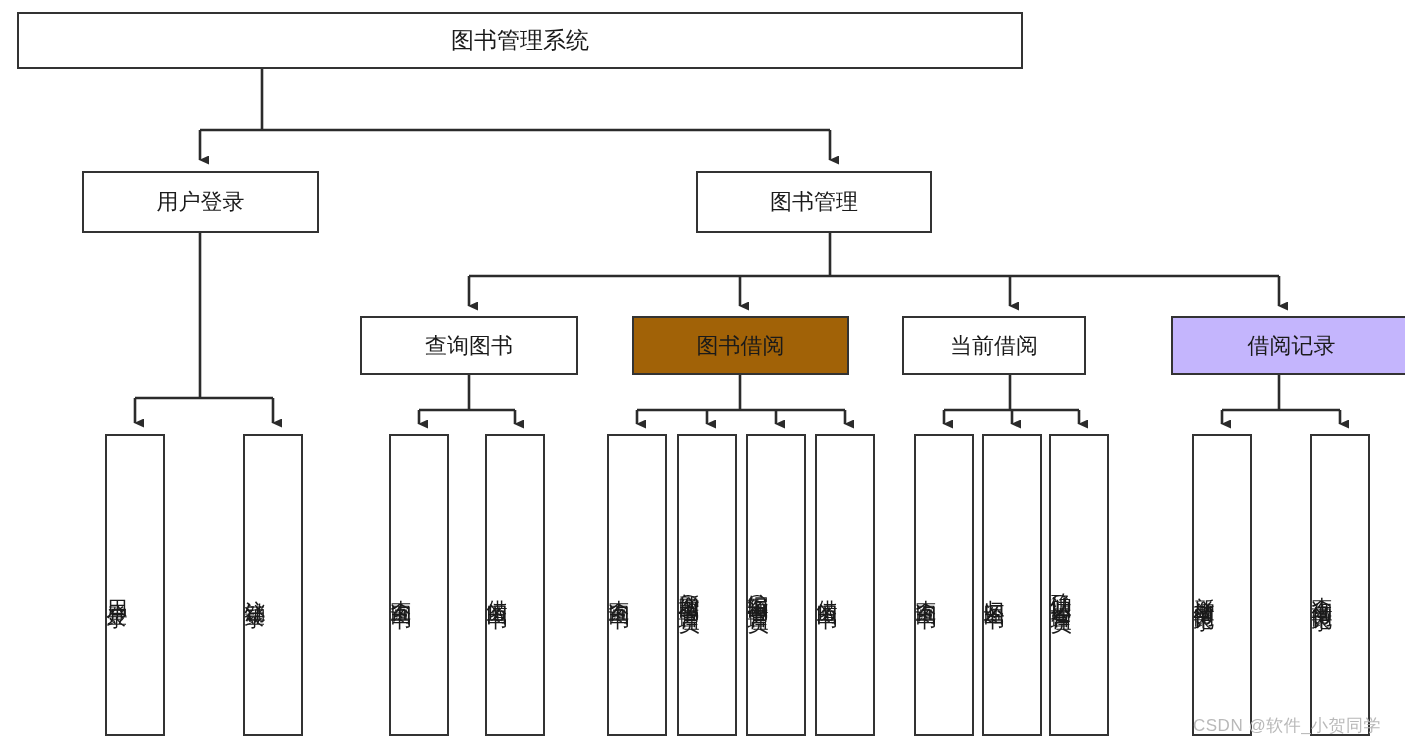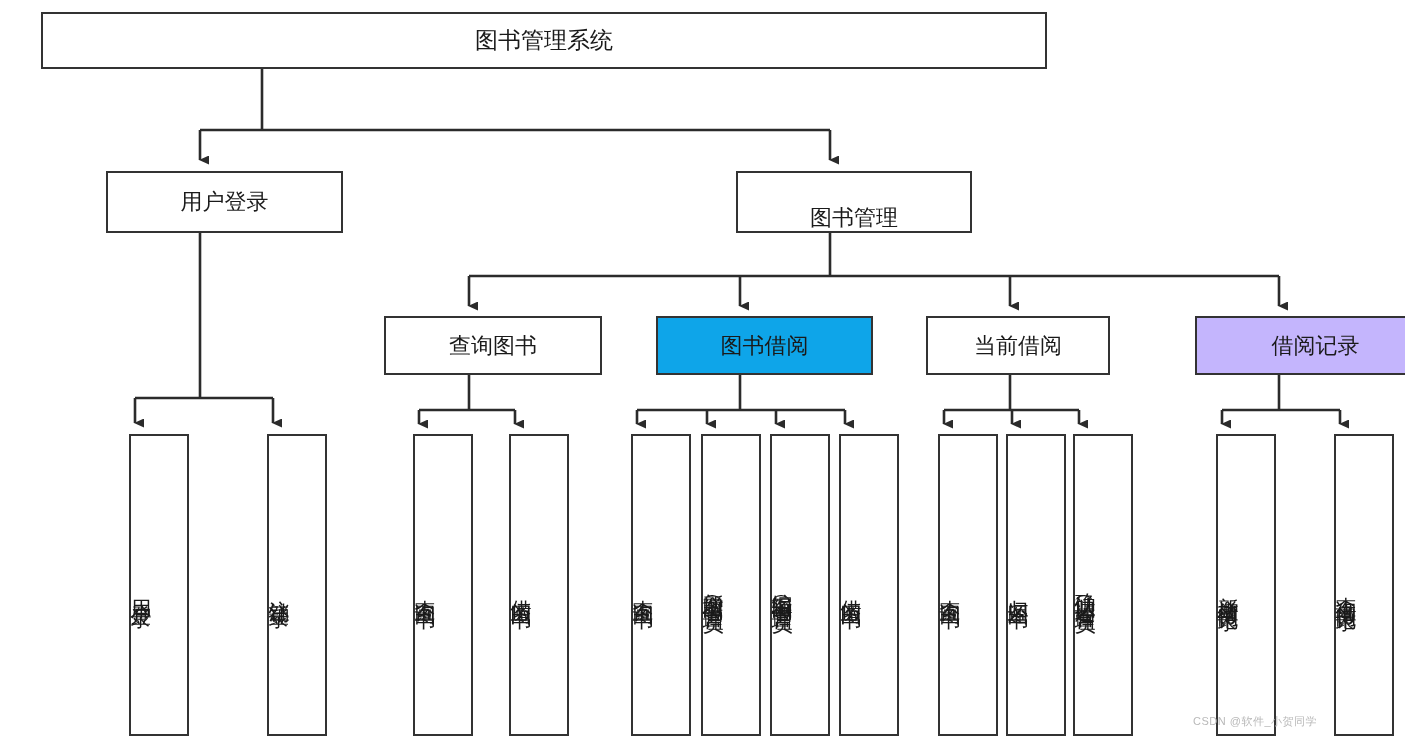--- a/index.html
+++ b/index.html
@@ -28,21 +28,20 @@
   }
   .node-box {
     position: absolute;
     box-sizing: border-box;
     border: 2px solid #333333;
     background: #ffffff;
     display: flex;
     align-items: center;
     justify-content: center;
     color: #1a1a1a;
-    margin-left: 24px;
   }
   .node-label {
     display: block;
     text-align: center;
     line-height: 1.18;
     white-space: nowrap;
   }
   .node-horizontal .node-label {
     writing-mode: horizontal-tb;
   }
@@ -57,21 +56,21 @@
     letter-spacing: 3px;
     line-height: 1;
     white-space: nowrap;
   }
   .lvl-root .node-label { font-size: 23px; }
   .lvl-2 .node-label { font-size: 22px; }
   .lvl-3 .node-label { font-size: 22px; }
   .lvl-leaf .node-label { font-size: 21px; }
   .watermark {
     position: absolute;
-    font-size: 11px;
+    font-size: 17px;
     color: #b9b9b9;
     white-space: nowrap;
     letter-spacing: 0.5px;
   }
 </style>
 </head>
 <body>
 
 <div id="diagram-root" style="background: rgb(255, 255, 255);">
 
@@ -140,28 +139,28 @@
     </g>
   </svg>
 
   <div class="node-box node-horizontal lvl-root" id="node-root" style="left: 17px; top: 12px; width: 1006px; height: 57px; border-color: rgb(51, 51, 51); background: rgb(255, 255, 255); color: rgb(26, 26, 26);">
     <span class="node-label">图书管理系统</span>
   </div>
 
   <div class="node-box node-horizontal lvl-2" id="node-l2-0" style="left: 82px; top: 171px; width: 237px; height: 62px; border-color: rgb(51, 51, 51); background: rgb(255, 255, 255); color: rgb(26, 26, 26);">
     <span class="node-label">用户登录</span>
   </div>
-  <div class="node-box node-horizontal lvl-2" id="node-l2-1" style="left: 712px; top: 171px; width: 236px; height: 62px; border-color: rgb(51, 51, 51); background: rgb(255, 255, 255); color: rgb(26, 26, 26); align-items: flex-end;">
+  <div class="node-box node-horizontal lvl-2" id="node-l2-1" style="left: 696px; top: 171px; width: 236px; height: 62px; border-color: rgb(51, 51, 51); background: rgb(255, 255, 255); color: rgb(26, 26, 26);">
     <span class="node-label">图书管理</span>
   </div>
 
   <div class="node-box node-horizontal lvl-3" id="node-l3-0" style="left: 360px; top: 316px; width: 218px; height: 59px; border-color: rgb(51, 51, 51); background: rgb(255, 255, 255); color: rgb(26, 26, 26);">
     <span class="node-label">查询图书</span>
   </div>
-  <div class="node-box node-horizontal lvl-3" id="node-l3-1" style="left: 632px; top: 316px; width: 217px; height: 59px; border-color: rgb(51, 51, 51); background: #0ea5e9; color: rgb(26, 26, 26);">
+  <div class="node-box node-horizontal lvl-3" id="node-l3-1" style="left: 632px; top: 316px; width: 217px; height: 59px; border-color: rgb(51, 51, 51); background: #a16207; color: rgb(26, 26, 26);">
     <span class="node-label">图书借阅</span>
   </div>
   <div class="node-box node-horizontal lvl-3" id="node-l3-2" style="left: 902px; top: 316px; width: 184px; height: 59px; border-color: rgb(51, 51, 51); background: rgb(255, 255, 255); color: rgb(26, 26, 26);">
     <span class="node-label">当前借阅</span>
   </div>
   <div class="node-box node-horizontal lvl-3" id="node-l3-3" style="left: 1171px; top: 316px; width: 241px; height: 59px; border-color: rgb(51, 51, 51); background: #c4b5fd; color: rgb(26, 26, 26);">
     <span class="node-label">借阅记录</span>
   </div>
 
   <div class="node-box node-vertical lvl-leaf" id="node-leaf-0" style="left: 105px; top: 434px; width: 60px; height: 302px; border-color: rgb(51, 51, 51); background: rgb(255, 255, 255); color: rgb(26, 26, 26);">

